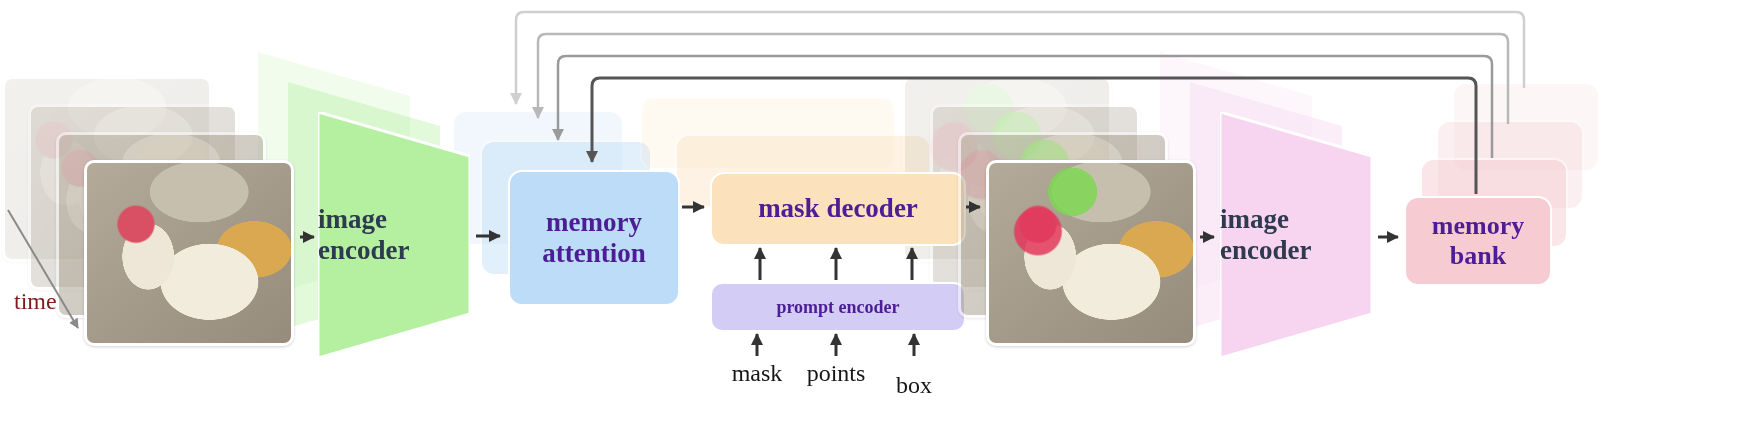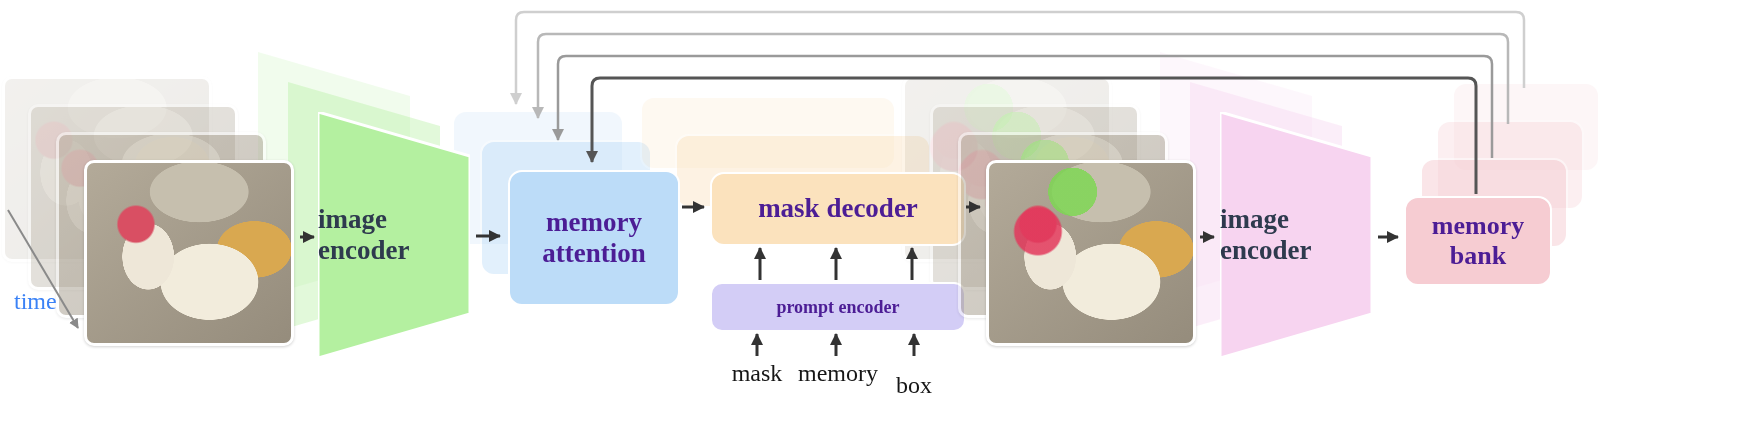--- a/index.html
+++ b/index.html
@@ -42,21 +42,21 @@
   .purple{background:#d3cdf6;}
   .red{background:#f6ccd2;}
   .node-label{
     position:absolute;display:flex;align-items:center;justify-content:center;
     text-align:left;font-weight:bold;color:#2e3a4e;line-height:1.15;z-index:4;
   }
   .small-label{
     position:absolute;font-size:24px;color:#161616;text-align:center;z-index:4;
   }
   .time-label{
-    position:absolute;font-size:24px;color:#3b82f6;z-index:4;
+    position:absolute;font-size:24px;color:#7f1d1d;z-index:4;
   }
   .connectors{position:absolute;left:0;top:0;z-index:6;pointer-events:none;}
   .z1{z-index:1}.z2{z-index:2}.z3{z-index:3}
 </style>
 </head>
 <body>
 
 <div class="canvas">
 
   <div>
@@ -88,21 +88,21 @@
 
   <div>
     <div class="box orange ghost z1" style="left:640px;top:96px;width:252px;height:70px;opacity:.2"></div>
     <div class="box orange ghost z1" style="left:675px;top:134px;width:252px;height:70px;opacity:.42"></div>
     <div class="box orange z2" style="left:710px;top:172px;width:252px;height:70px;font-size:27px">mask decoder</div>
   </div>
 
   <div class="box purple z2" style="left:710px;top:282px;width:252px;height:46px;font-size:18px;border-radius:12px">prompt encoder</div>
 
   <div class="small-label" style="left:722px;top:360px;width:70px">mask</div>
-  <div class="small-label" style="left:798px;top:360px;width:76px">memory</div>
+  <div class="small-label" style="left:798px;top:360px;width:76px">points</div>
   <div class="small-label" style="left:884px;top:372px;width:60px">box</div>
 
   <div>
     <div class="frame rooster z1" style="left:902px;top:76px;opacity:.16">
         <div class="mask-overlay"></div>
       </div>
     <div class="frame rooster z1" style="left:930px;top:104px;opacity:.3">
         <div class="mask-overlay"></div>
       </div>
     <div class="frame rooster z2" style="left:958px;top:132px;opacity:.5">

